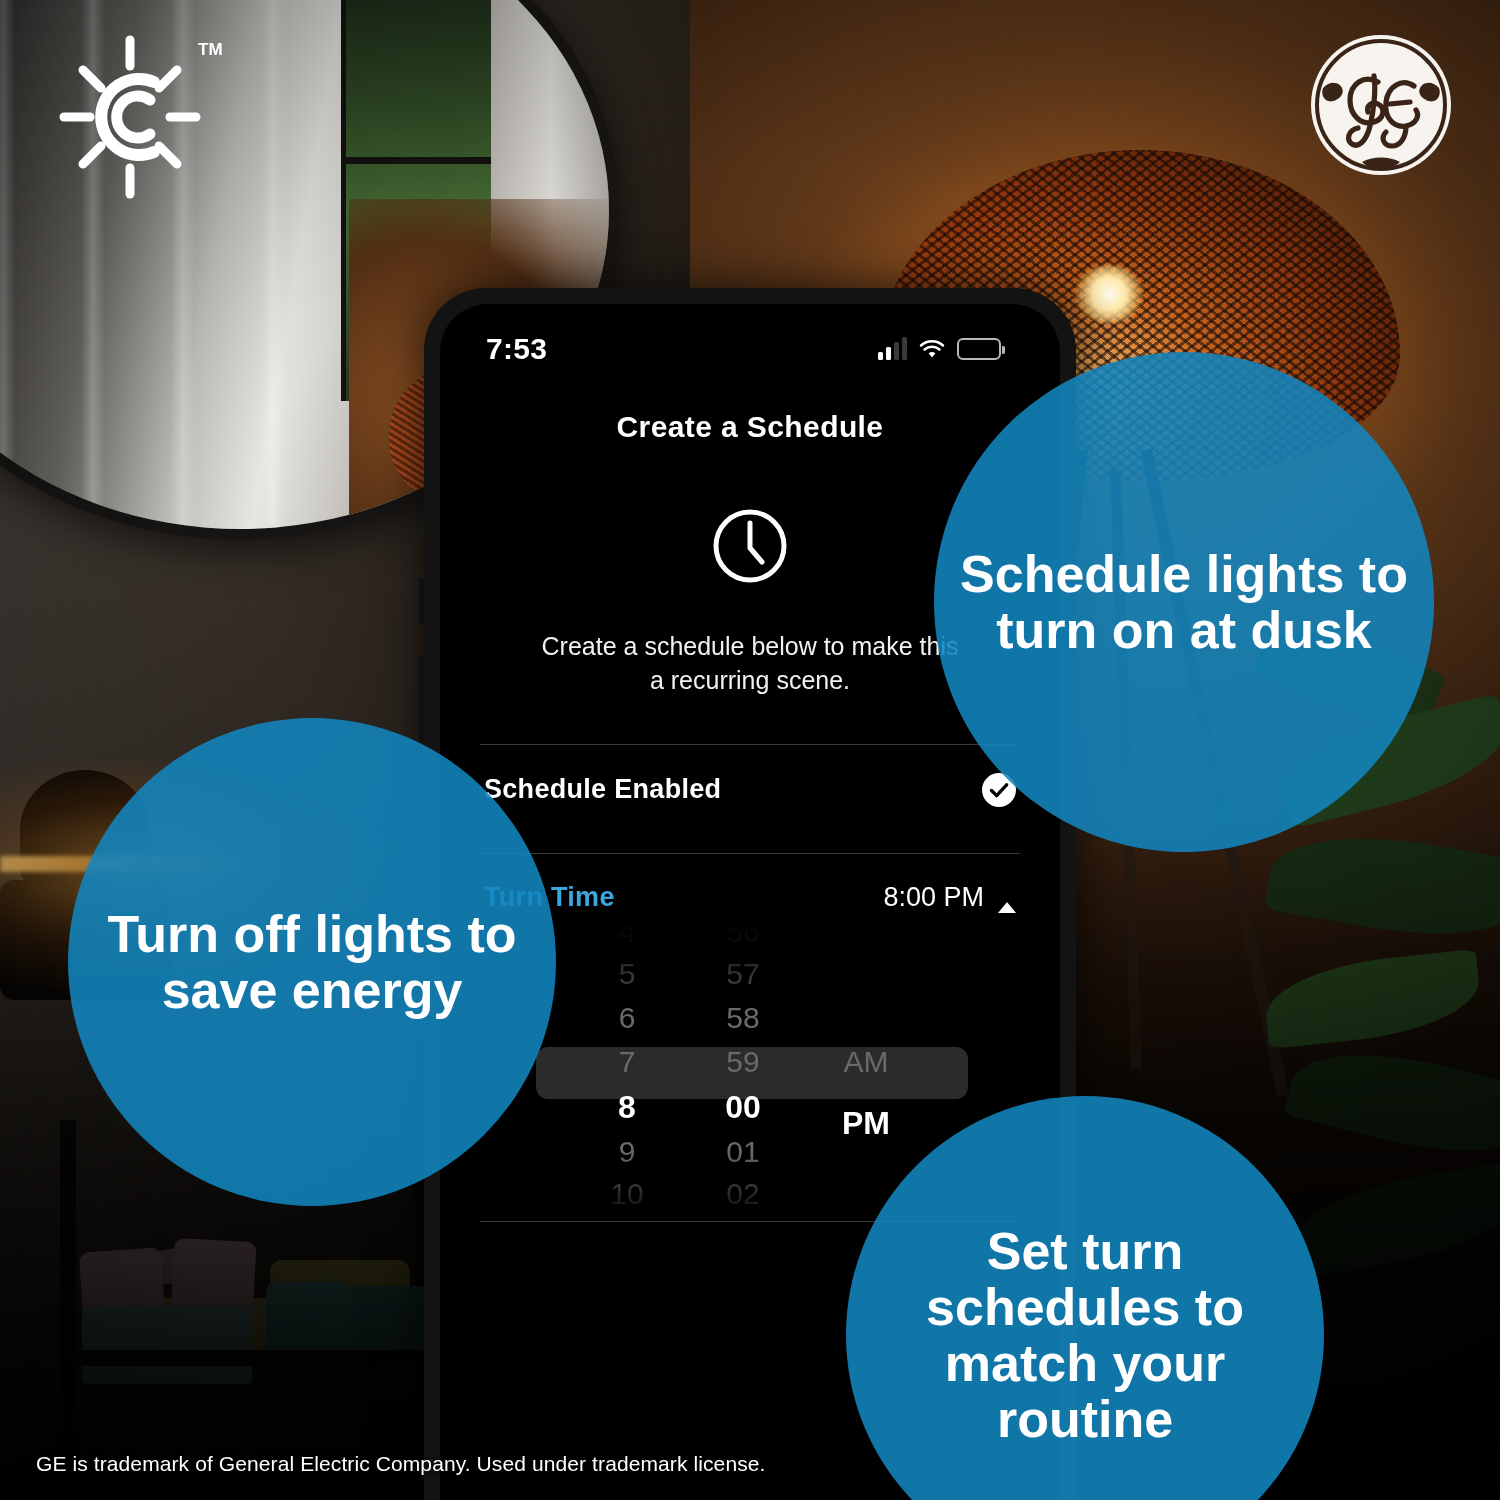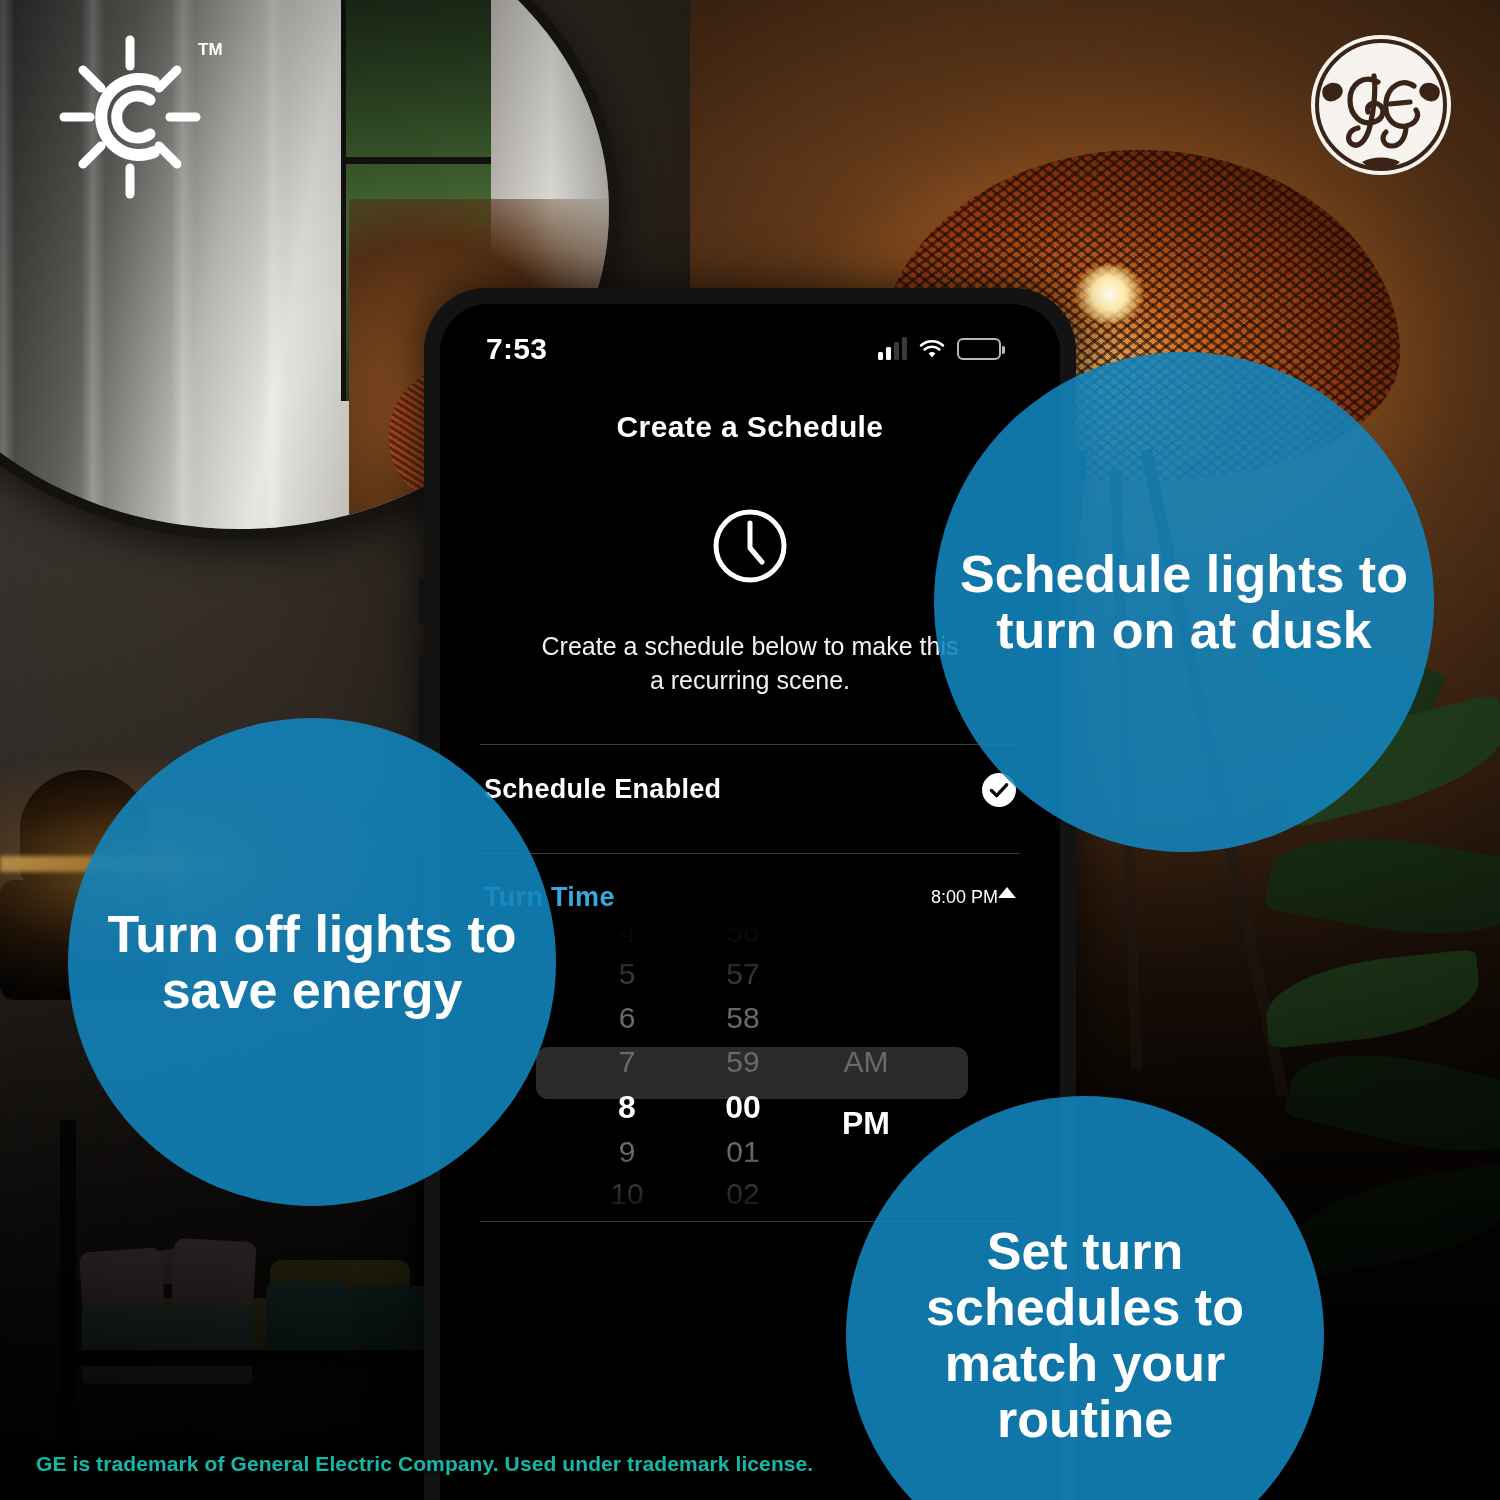--- a/index.html
+++ b/index.html
@@ -213,21 +213,21 @@
   .row {
     display:flex; align-items:center; justify-content:space-between;
     padding:0 44px; margin-top:28px;
   }
   .row-label { font-size:27px; font-weight:700; letter-spacing:.3px; }
   .row-label.accent { color:#3aa7e0; }
   .check {
     width:34px; height:34px; border-radius:50%; background:#fff;
     display:flex; align-items:center; justify-content:center;
   }
-  .time-val { display:flex; align-items:flex-start; font-size:18px; color:#fff; }
+  .time-val { display:flex; align-items:flex-end; gap:14px; font-size:27px; color:#fff; }
   .caret-up { width:0;height:0;border-left:9px solid transparent;border-right:9px solid transparent;border-bottom:11px solid #fff; }
 
   
   .picker { position:relative; margin:8px 0 0; height:300px; overflow:hidden; }
   .picker-highlight {
     position:absolute; left:96px; right:92px; top:126px; height:52px;
     background:#2b2b2b; border-radius:12px;
   }
   .cols { position:absolute; inset:0; display:flex; justify-content:center; gap:0; }
   .col { width:116px; position:relative; }
@@ -266,23 +266,22 @@
     text-align:center; color:#fff;
     font-weight:700; line-height:1.08;
     padding:0 24px;
   }
   .bubble.b1 { left:934px; top:352px; width:500px; height:500px; font-size:52px; }
   .bubble.b2 { left:68px; top:718px; width:488px; height:488px; font-size:52px; }
   .bubble.b3 { left:846px; top:1096px; width:478px; height:478px; font-size:52px; }
 
   .footnote {
     position:absolute; left:36px; bottom:24px;
-    color:#14b8a6; font-size:21px; letter-spacing:.1px;
+    color:#ffffff; font-size:21px; letter-spacing:.1px;
     text-shadow:0 1px 4px rgba(0,0,0,.8);
-    font-weight:bold;
   }
 </style>
 </head>
 <body>
 
 <div id="stage">
 
   <div class="bg">
     <div class="wall"></div>
     <div class="wall-left"></div>

